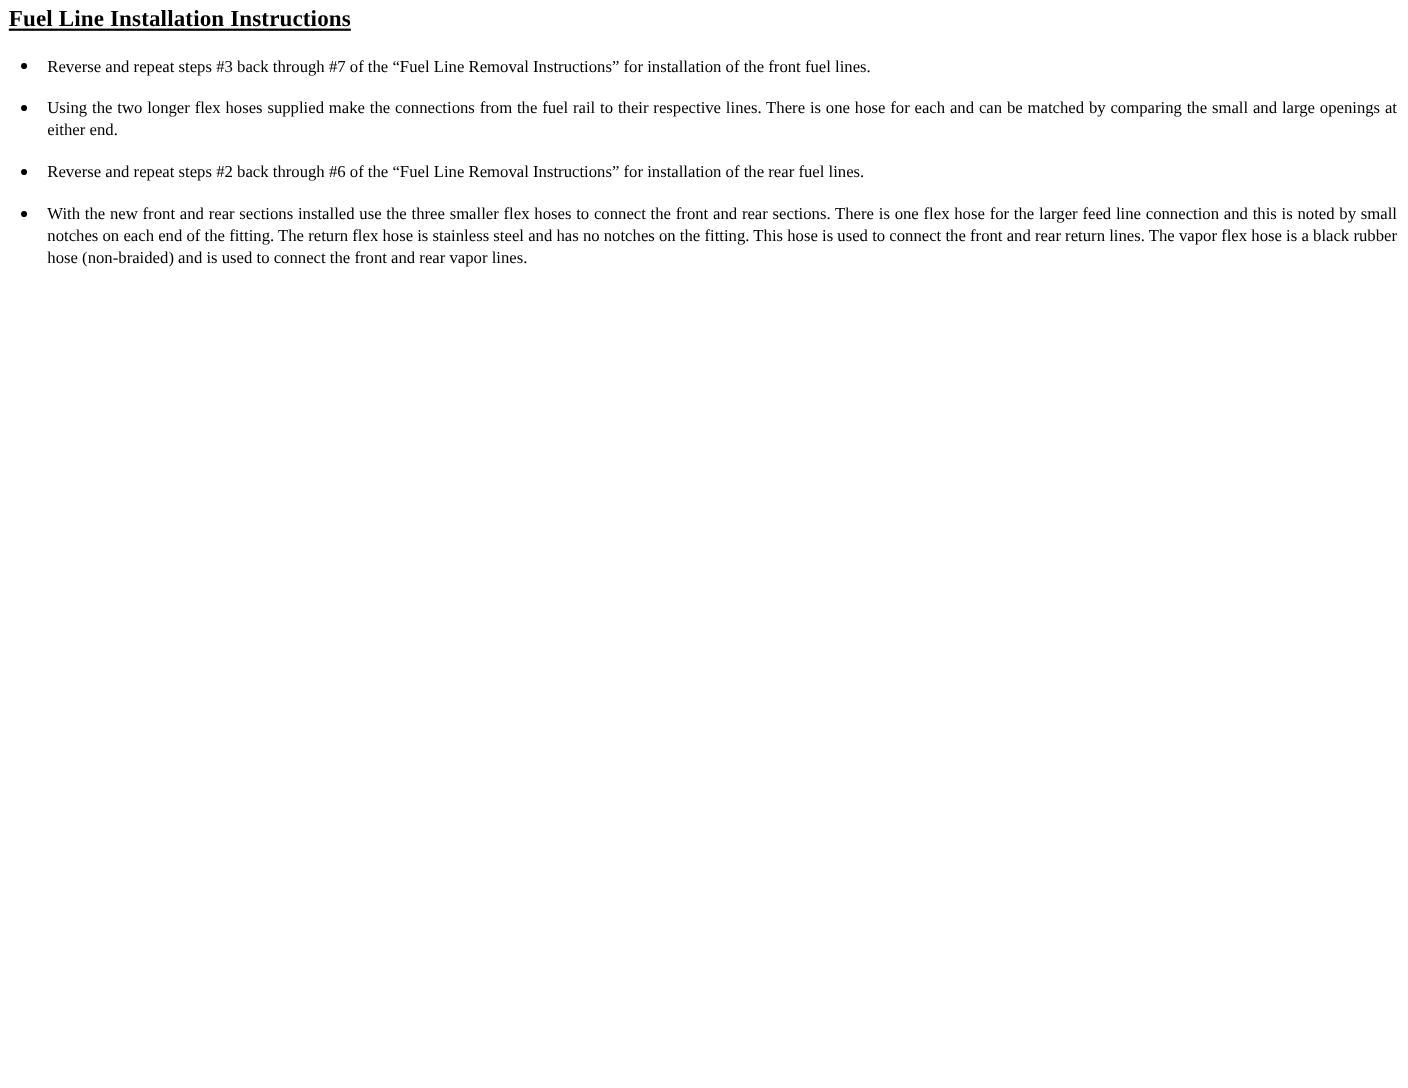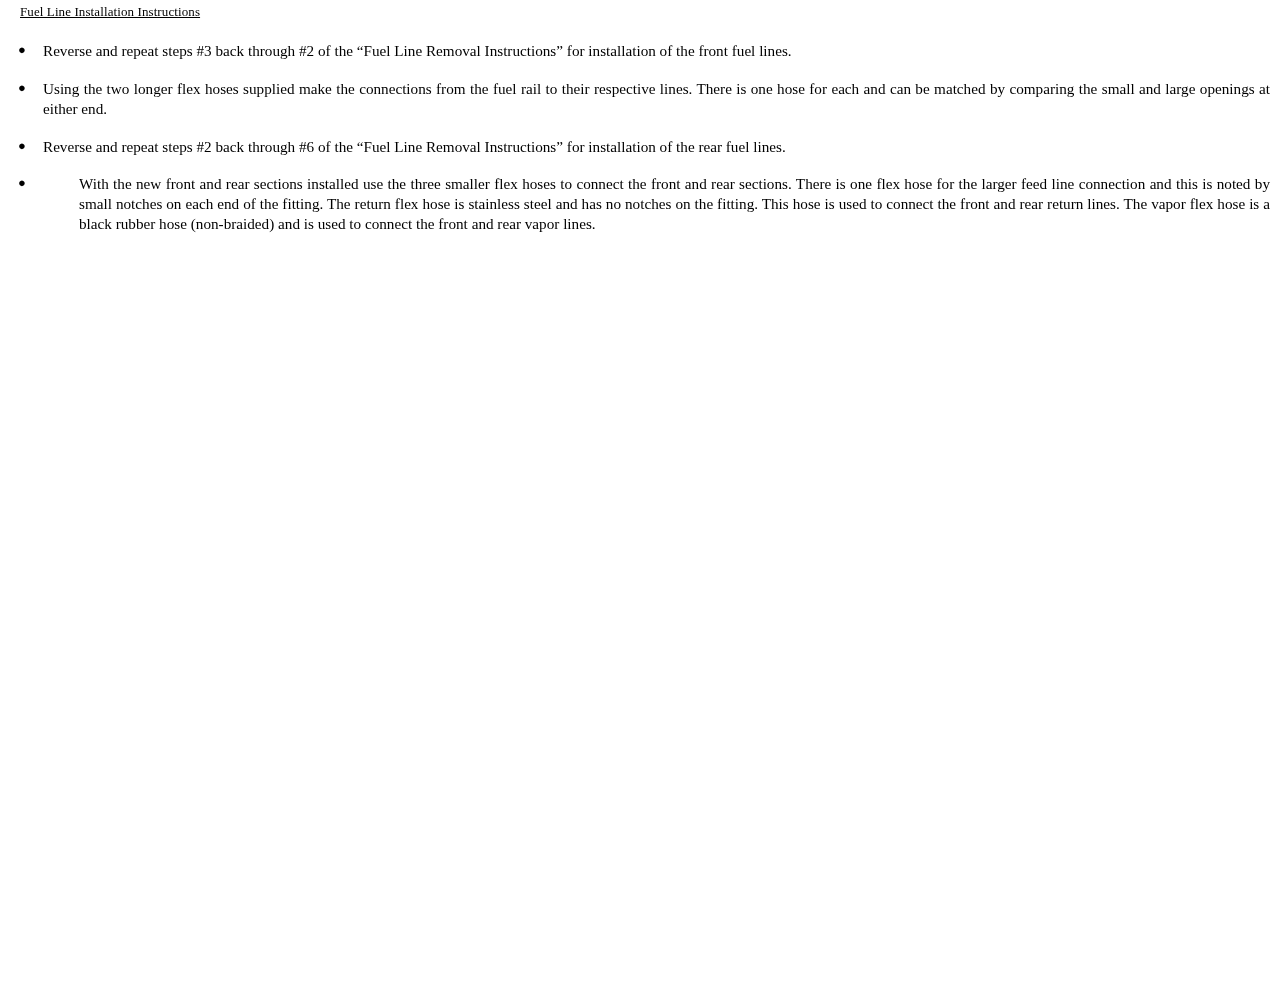--- a/index.html
+++ b/index.html
@@ -15,24 +15,24 @@
     overflow: hidden;
   }
   .page {
     position: relative;
     width: 1280px;
     height: 989px;
     box-sizing: border-box;
     padding: 4px 6px 0 8px;
   }
   .doc-title {
-    font-size: 13px;
-    font-weight: normal;
+    font-size: 21px;
+    font-weight: bold;
     text-decoration: underline;
-    margin: 0 0 0 12px;
+    margin: 0 0 0 0;
     padding: 0;
     line-height: 1.3;
     letter-spacing: 0.1px;
   }
   .bullet-list {
     list-style: none;
     margin: 0;
     padding: 0;
   }
   .bullet-item {
@@ -52,36 +52,36 @@
     line-height: 1.32;
   }
   .bullet-item .txt {
     display: block;
   }
   .spacer-1 { height: 20px; }
   .spacer-2 { height: 18px; }
   .spacer-3 { height: 18px; }
   .spacer-4 { height: 17px; }
   
-  .bullet-item:last-child .txt { text-align: justify; margin-left: 36px; }
+  .bullet-item:last-child .txt { text-align: justify; }
 </style>
 </head>
 <body>
 
 <div class="page">
 
   <h1 class="doc-title">Fuel Line Installation Instructions</h1>
 
   <div class="spacer-1"></div>
 
   <ul class="bullet-list">
 
     <li class="bullet-item">
       <span class="marker">●</span>
-      <span class="txt">Reverse and repeat steps #3 back through #2 of the “Fuel Line Removal Instructions” for installation of the front fuel lines.</span>
+      <span class="txt">Reverse and repeat steps #3 back through #7 of the “Fuel Line Removal Instructions” for installation of the front fuel lines.</span>
     </li>
 
     <div class="spacer-2"></div>
 
     <li class="bullet-item">
       <span class="marker">●</span>
       <span class="txt">Using the two longer flex hoses supplied make the connections from the fuel rail to their respective lines. There is one hose for each and can be matched by comparing the small and large openings at either end.</span>
     </li>
 
     <div class="spacer-3"></div>

